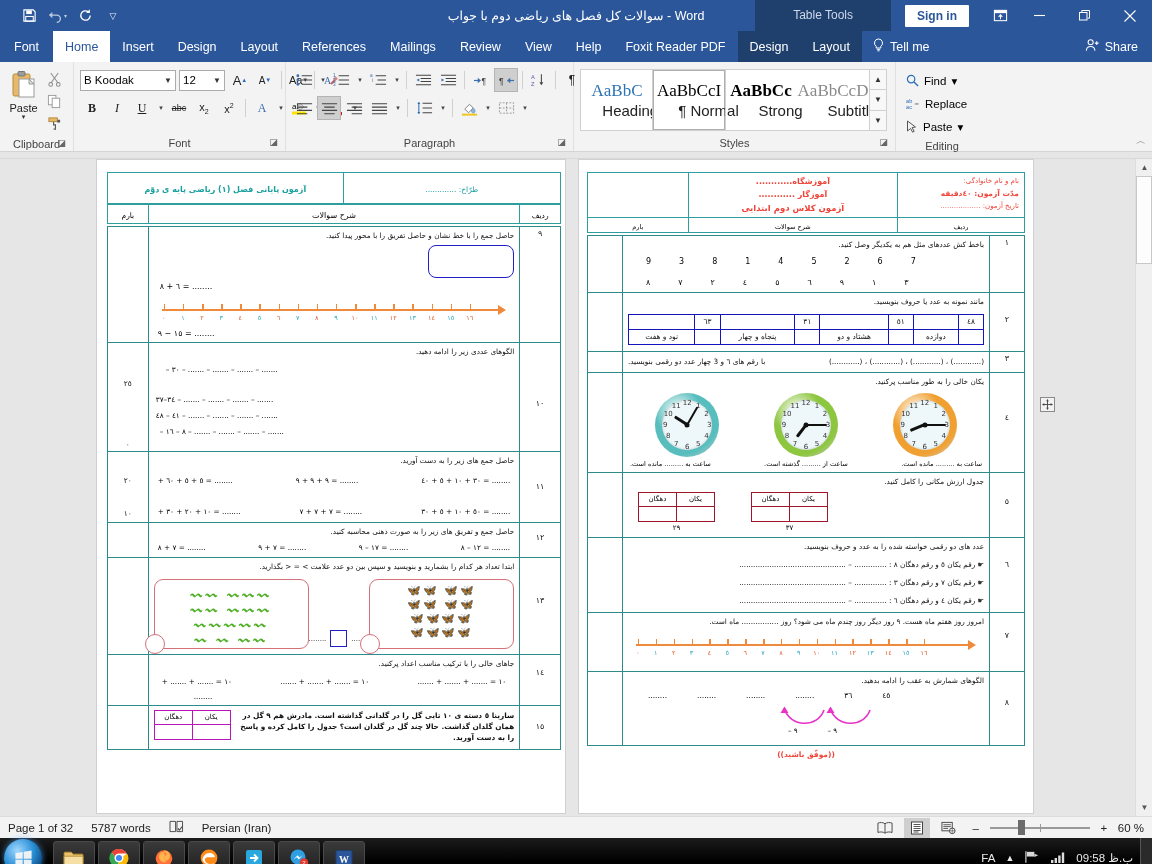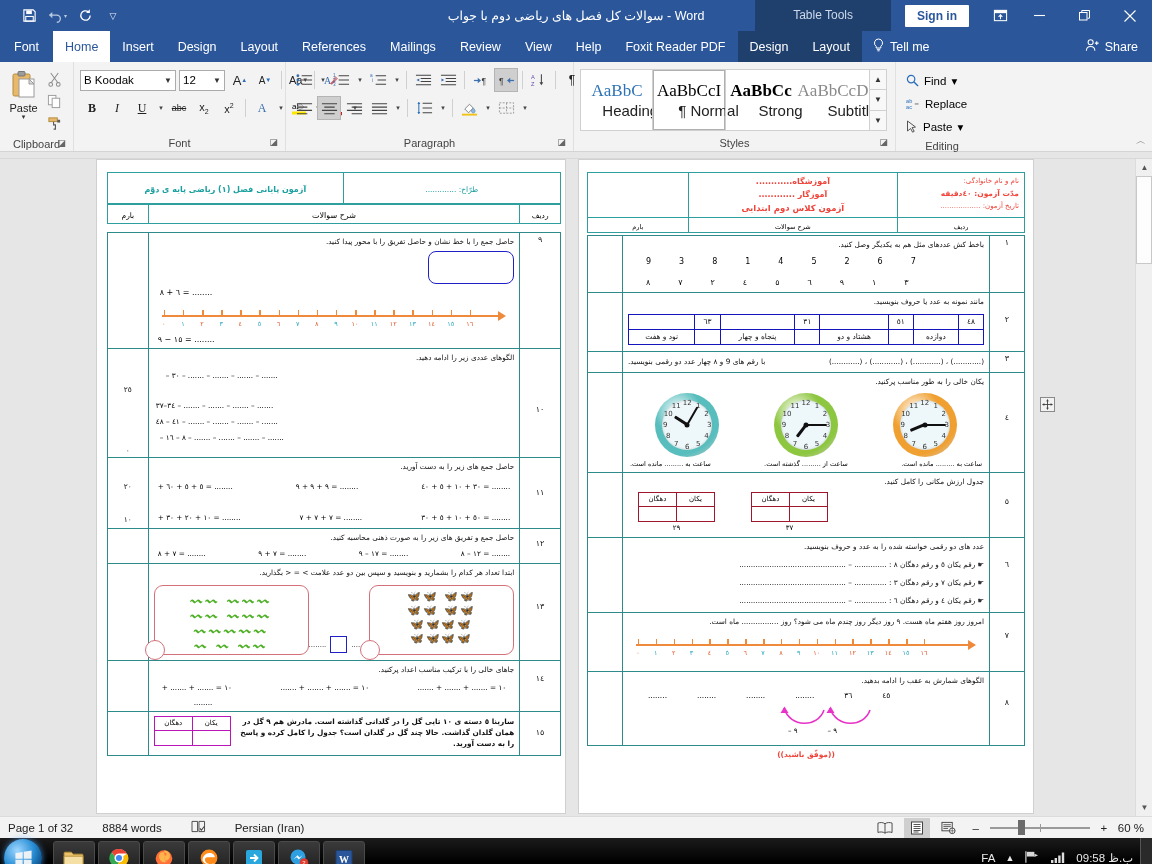--- a/index.html
+++ b/index.html
@@ -201,21 +201,21 @@
   .critbox { border: 1.3px solid #d4707a; border-radius: 9px; position: relative; }
   .circ { position: absolute; width: 20px; height: 20px; border: 1.3px solid #d4707a;
     border-radius: 50%; background: #fff; }
 
   .bluebox { border: 1.3px solid #2020c8; border-radius: 8px; }
   .bluesq { width: 17px; height: 17px; border: 1.3px solid #2020c8; display: inline-block; vertical-align: middle;}
 
   
   .statusbar {
     height: 22px; background: #f3f3f3; border-top: 1px solid #dcdcdc;
-    display: flex; align-items: center; font-size: 11.5px; color: #222; padding: 0 8px; gap: 29px;
+    display: flex; align-items: center; font-size: 11.5px; color: #222; padding: 0 8px; gap: 18px;
   }
   .sb-right { margin-left: auto; display: flex; align-items: center; gap: 6px; }
   .view-btn { width: 26px; height: 20px; display: flex; align-items: center; justify-content: center; }
   .view-btn.on { background: #cfcfcf; }
   .zoomslider { width: 100px; height: 20px; position: relative; display: flex; align-items: center; }
   .zs-track { position: absolute; left: 0; right: 0; height: 2px; background: #9a9a9a; }
   .zs-mid { position: absolute; left: 50%; width: 1px; height: 8px; background: #9a9a9a; }
   .zs-thumb { position: absolute; left: 28px; width: 7px; height: 15px; background: #6b6b6b; }
 
   
@@ -711,21 +711,21 @@
       <table class="exam hdrbox" style="border-top:none;">
         <tbody>
             <tr>
           <td style="width:9%;text-align:center;" class="rtl"><span style="font-size:7.5px;">بارم</span></td>
           <td style="width:82%;text-align:center;" class="rtl"><span style="font-size:8px;">شرح سوالات</span></td>
           <td style="width:9%;text-align:center;" class="rtl"><span style="font-size:7.5px;">ردیف</span></td>
         </tr>
       </tbody>
         </table>
 
-      <table class="exam tealtbl" style="margin-top:8px;">
+      <table class="exam tealtbl" style="margin-top:2px;">
 
         <tbody>
             <tr>
           <td style="width:9%;" class="marks"></td>
           <td style="width:82%;padding:3px 5px 4px 5px;" class="rtl">
             <div class="qtext">حاصل جمع را با خط نشان و حاصل تفریق را با محور پیدا کنید.</div>
             <div class="bluebox" style="width:86px;height:33px;margin:3px 0 2px auto;margin-right:0;margin-left:auto;"></div>
             <div style="direction:ltr;text-align:left;font-size:8px;padding-left:6px;margin-top:4px;">٦ + ٨  =  ........</div>
             <div class="numline" style="margin-top:10px;">
               <div class="nl-axis"></div>
@@ -984,21 +984,21 @@
                 </table>
           </td>
           <td class="qnum" style="padding-top:22px;">٢</td>
         </tr>
 
         <tr>
           <td class="marks"></td>
           <td style="padding:4px 5px 4px 5px;" class="rtl">
             <div style="display:flex;justify-content:space-between;align-items:center;">
               <span class="qtext" style="direction:rtl;">(............) ، (............) ، (............) ، (............)</span>
-              <span class="qtext">با رقم های 9 و ٨ چهار عدد دو رقمی بنویسید.</span>
+              <span class="qtext">با رقم های ٦ و 3 چهار عدد دو رقمی بنویسید.</span>
             </div>
           </td>
           <td class="qnum">٣</td>
         </tr>
 
         <tr>
           <td class="marks"></td>
           <td style="padding:3px 5px 4px 5px;" class="rtl">
             <div class="qtext">یکان خالی را به طور مناسب پرکنید.</div>
             <div style="display:flex;justify-content:space-around;margin-top:5px;" id="clockrow">
@@ -1208,21 +1208,21 @@
 
   <div class="vscroll">
     <div class="vs-btn">▲</div>
     <div class="vs-thumb"></div>
     <div class="vs-btn vs-down">▼</div>
   </div>
 </div>
 
 <div class="statusbar">
   <span>Page 1 of 32</span>
-  <span>8884 words</span>
+  <span>5787 words</span>
   <span>
     <svg width="15" height="13" viewBox="0 0 16 14">
         <path d="M1 1.5h6v11H1z" fill="none" stroke="#444" stroke-width="1"></path>
         <path d="M8.5 1.5h6v11h-6z" fill="none" stroke="#444" stroke-width="1"></path>
         <path d="M9.5 9l1.6 2 3-4" fill="none" stroke="#444" stroke-width="1.2"></path>
       </svg>
   </span>
   <span>Persian (Iran)</span>
   <span class="sb-right">
     <span class="view-btn">

